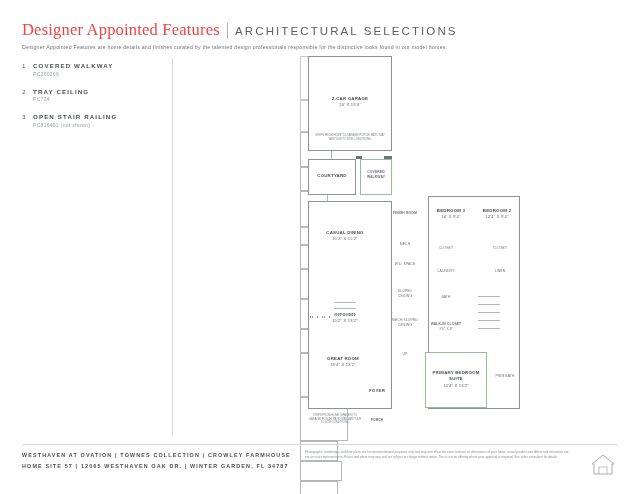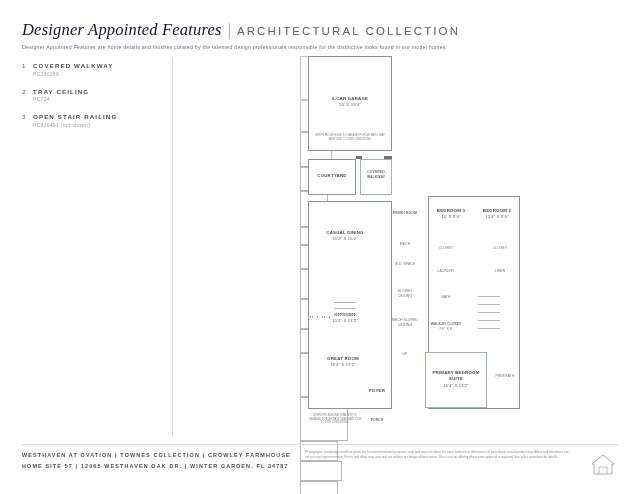--- a/index.html
+++ b/index.html
@@ -24,23 +24,22 @@
     width: 596px;
   }
   .title-line {
     display: flex;
     align-items: baseline;
     white-space: nowrap;
   }
   .title-main {
     font-family: "Liberation Serif", serif;
     font-size: 16.5px;
-    color: #0f172a;
+    color: #ef4444;
     letter-spacing: 0.2px;
-    font-style: italic;
   }
   .title-bar {
     font-family: "Liberation Serif", serif;
     font-size: 16px;
     color: #9aa0a6;
     margin: 0 6px;
     font-weight: 300;
   }
   .title-sub {
     font-family: "Liberation Sans", sans-serif;
@@ -207,21 +206,21 @@
     height: 26px;
   }
 </style>
 </head>
 <body>
 
 <div class="header">
   <div class="title-line">
     <span class="title-main">Designer Appointed Features</span>
     <span class="title-bar">|</span>
-    <span class="title-sub">ARCHITECTURAL COLLECTION</span>
+    <span class="title-sub">ARCHITECTURAL SELECTIONS</span>
   </div>
   <div class="subtitle">Designer Appointed Features are home details and finishes curated by the talented design professionals responsible for the distinctive looks found in our model homes.</div>
 </div>
 
 <div class="features">
   <div class="feature">
     <div class="feature-row">
       <span class="feature-num">1</span>
       <span class="feature-name">COVERED WALKWAY</span>
     </div>

